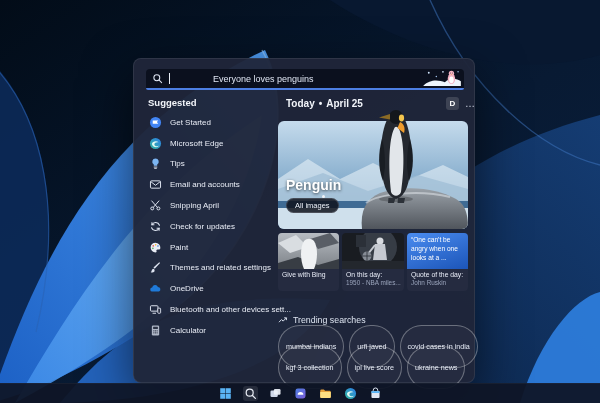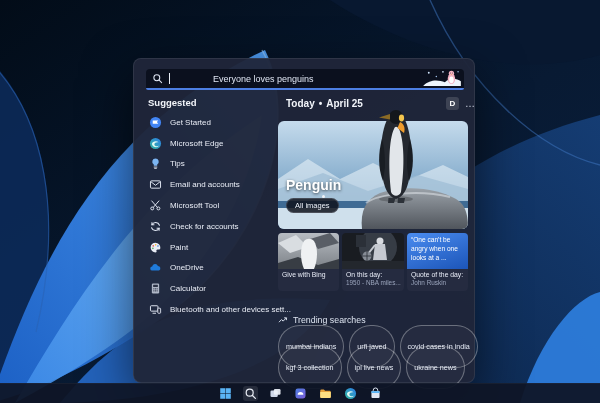--- a/index.html
+++ b/index.html
@@ -178,77 +178,86 @@
           <span class="sg-label">Email and accounts</span>
         </div>
         <div class="sg-item">
           <span class="sg-ic">
             <svg viewBox="0 0 16 16">
               <circle cx="4" cy="11.6" r="1.8" fill="none" stroke="#dfe5f2" stroke-width="1.2"></circle>
               <circle cx="11.6" cy="11.6" r="1.8" fill="none" stroke="#dfe5f2" stroke-width="1.2"></circle>
               <path d="M5.3 10.3L12.2 2.4M10.3 10.3L3.4 2.4" stroke="#dfe5f2" stroke-width="1.2" stroke-linecap="round"></path>
             </svg>
           </span>
-          <span class="sg-label">Microsoft Tool</span>
+          <span class="sg-label">Snipping April</span>
         </div>
         <div class="sg-item">
           <span class="sg-ic">
             <svg viewBox="0 0 16 16">
               <path d="M12.9 6.4A5.1 5.1 0 003.6 5.9M3.1 9.6a5.1 5.1 0 009.3.5" fill="none" stroke="#dfe5f2" stroke-width="1.3" stroke-linecap="round"></path>
               <path d="M3.6 2.9v3h3M12.4 13.1v-3h-3" fill="none" stroke="#dfe5f2" stroke-width="1.3"></path>
             </svg>
           </span>
-          <span class="sg-label">Check for accounts</span>
+          <span class="sg-label">Check for updates</span>
         </div>
         <div class="sg-item">
           <span class="sg-ic">
             <svg viewBox="0 0 16 16">
               <path d="M8 2a6 6 0 100 12c1.2 0 1.6-.8 1.2-1.7-.4-.9.1-1.8 1.3-1.8H12a2 2 0 002-2A6.3 6.3 0 008 2z" fill="#e9edf5"></path>
               <circle cx="5.2" cy="6" r="1" fill="#e5534b"></circle>
               <circle cx="8.2" cy="4.7" r="1" fill="#f7b52c"></circle>
               <circle cx="11" cy="6.2" r="1" fill="#3a7bd5"></circle>
               <circle cx="4.8" cy="9" r="1" fill="#47a04b"></circle>
             </svg>
           </span>
           <span class="sg-label">Paint</span>
         </div>
         <div class="sg-item">
           <span class="sg-ic">
             <svg viewBox="0 0 16 16">
+              <path d="M13.6 2.4l-6.6 7-1.5-1.4 7.1-6.6z" fill="#dfe5f2"></path>
+              <path d="M6 9.5c-1.5 0-2.5 1-2.8 2.8-.1.8-.7 1.1-1.2 1.3 1 .9 3.4 1 4.4-.3.8-1 .6-2.5-.4-3.8z" fill="#dfe5f2"></path>
+            </svg>
+          </span>
+          <span class="sg-label">Themes and related settings</span>
+        </div>
+        <div class="sg-item">
+          <span class="sg-ic">
+            <svg viewBox="0 0 16 16">
               <path d="M4.2 11.8a2.5 2.5 0 01-.3-5A3.7 3.7 0 0111 6.1a3 3 0 011.3 5.7z" fill="#1f7ad9"></path>
             </svg>
           </span>
           <span class="sg-label">OneDrive</span>
+        </div>
+        <div class="sg-item">
+          <span class="sg-ic">
+            <svg viewBox="0 0 16 16">
+              <rect x="1.8" y="3.4" width="9.2" height="6.6" rx="1" fill="none" stroke="#dfe5f2" stroke-width="1.2"></rect>
+              <path d="M4.4 12.6h4.2" stroke="#dfe5f2" stroke-width="1.2"></path>
+              <rect x="10.8" y="6.4" width="3.5" height="6.2" rx=".8" fill="#2a3044" stroke="#dfe5f2" stroke-width="1.1"></rect>
+            </svg>
+          </span>
+          <span class="sg-label">Bluetooth and other devices sett...</span>
         </div>
         <div class="sg-item">
           <span class="sg-ic">
             <svg viewBox="0 0 16 16">
               <rect x="3.5" y="1.8" width="9" height="12.4" rx="1.5" fill="#aeb6c6"></rect>
               <rect x="5" y="3.4" width="6" height="2.6" rx=".5" fill="#2b3244"></rect>
               <g fill="#2b3244">
                 <circle cx="6" cy="8.4" r=".8"></circle>
                 <circle cx="8" cy="8.4" r=".8"></circle>
                 <circle cx="10" cy="8.4" r=".8"></circle>
                 <circle cx="6" cy="10.8" r=".8"></circle>
                 <circle cx="8" cy="10.8" r=".8"></circle>
                 <circle cx="10" cy="10.8" r=".8"></circle>
               </g>
             </svg>
           </span>
           <span class="sg-label">Calculator</span>
-        </div>
-        <div class="sg-item">
-          <span class="sg-ic">
-            <svg viewBox="0 0 16 16">
-              <rect x="1.8" y="3.4" width="9.2" height="6.6" rx="1" fill="none" stroke="#dfe5f2" stroke-width="1.2"></rect>
-              <path d="M4.4 12.6h4.2" stroke="#dfe5f2" stroke-width="1.2"></path>
-              <rect x="10.8" y="6.4" width="3.5" height="6.2" rx=".8" fill="#2a3044" stroke="#dfe5f2" stroke-width="1.1"></rect>
-            </svg>
-          </span>
-          <span class="sg-label">Bluetooth and other devices sett...</span>
         </div>
       </div>
 
     <div class="today-row">
       <div class="today-title">
         <span>Today</span>
         <span>•</span>
         <span>April 25</span>
       </div>
       <div class="today-right">
@@ -353,21 +362,21 @@
           </svg></span>
       <span class="trend-title">Trending searches</span>
     </div>
     <div class="pill-row r1">
         <span class="pill">mumbai indians</span>
         <span class="pill">urfi javed</span>
         <span class="pill">covid cases in india</span>
       </div>
     <div class="pill-row r2">
         <span class="pill">kgf 3 collection</span>
-        <span class="pill">ipl live news</span>
+        <span class="pill">ipl live score</span>
         <span class="pill">ukraine news</span>
       </div>
   </div>
 
   <div class="taskbar">
       <span class="tb-ic">
         <svg viewBox="0 0 16 16">
           <g fill="#5ab4f5">
             <rect x="1.5" y="1.5" width="6.2" height="6.2"></rect>
             <rect x="8.3" y="1.5" width="6.2" height="6.2"></rect>

